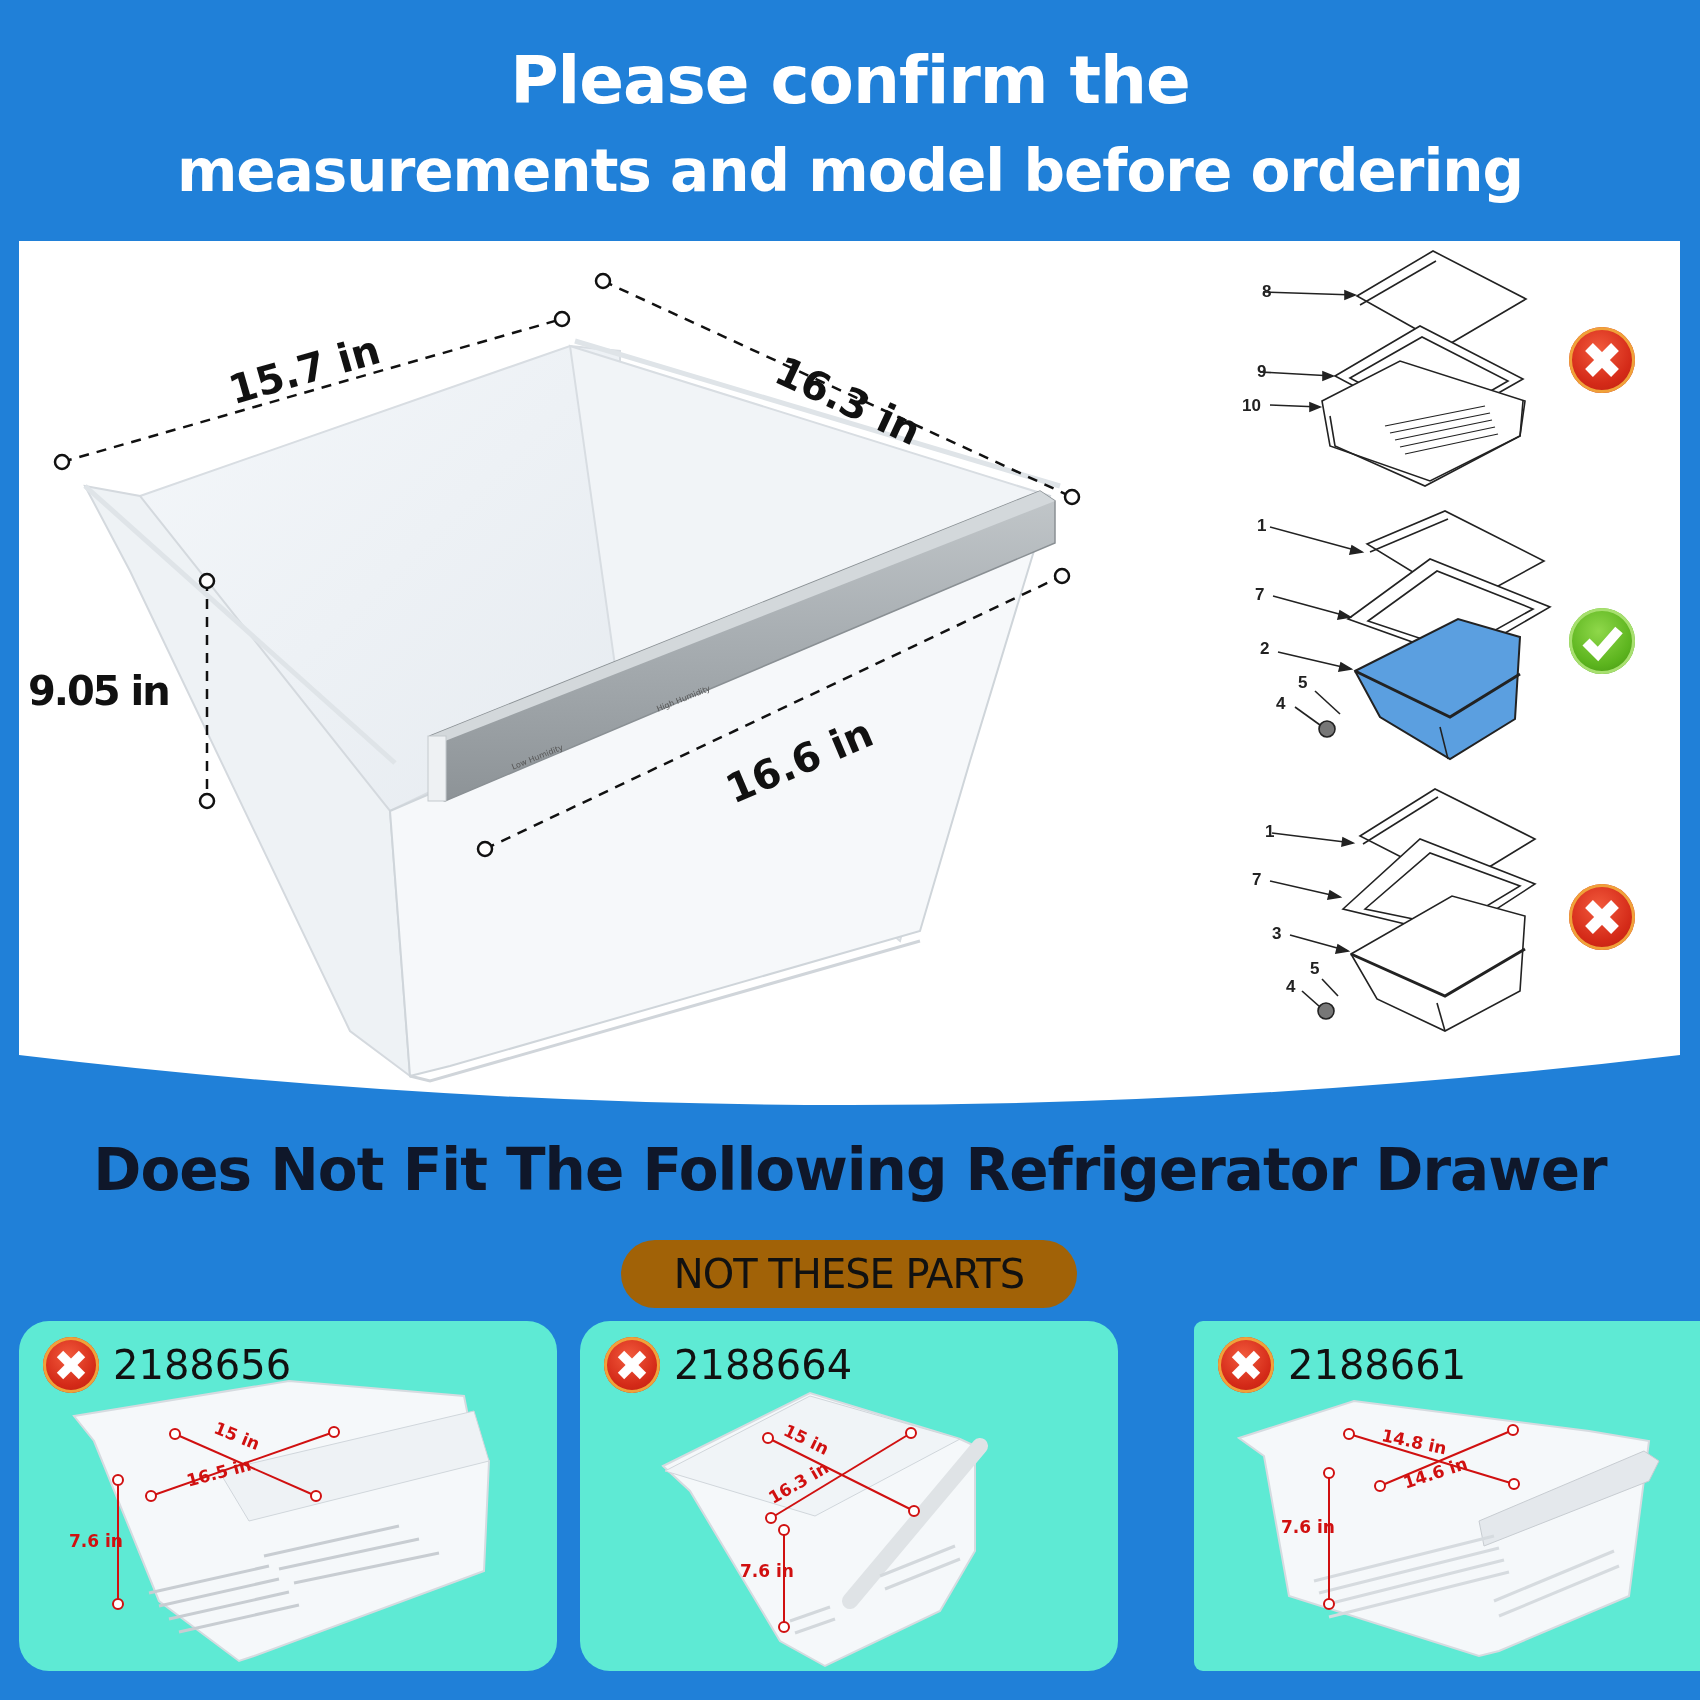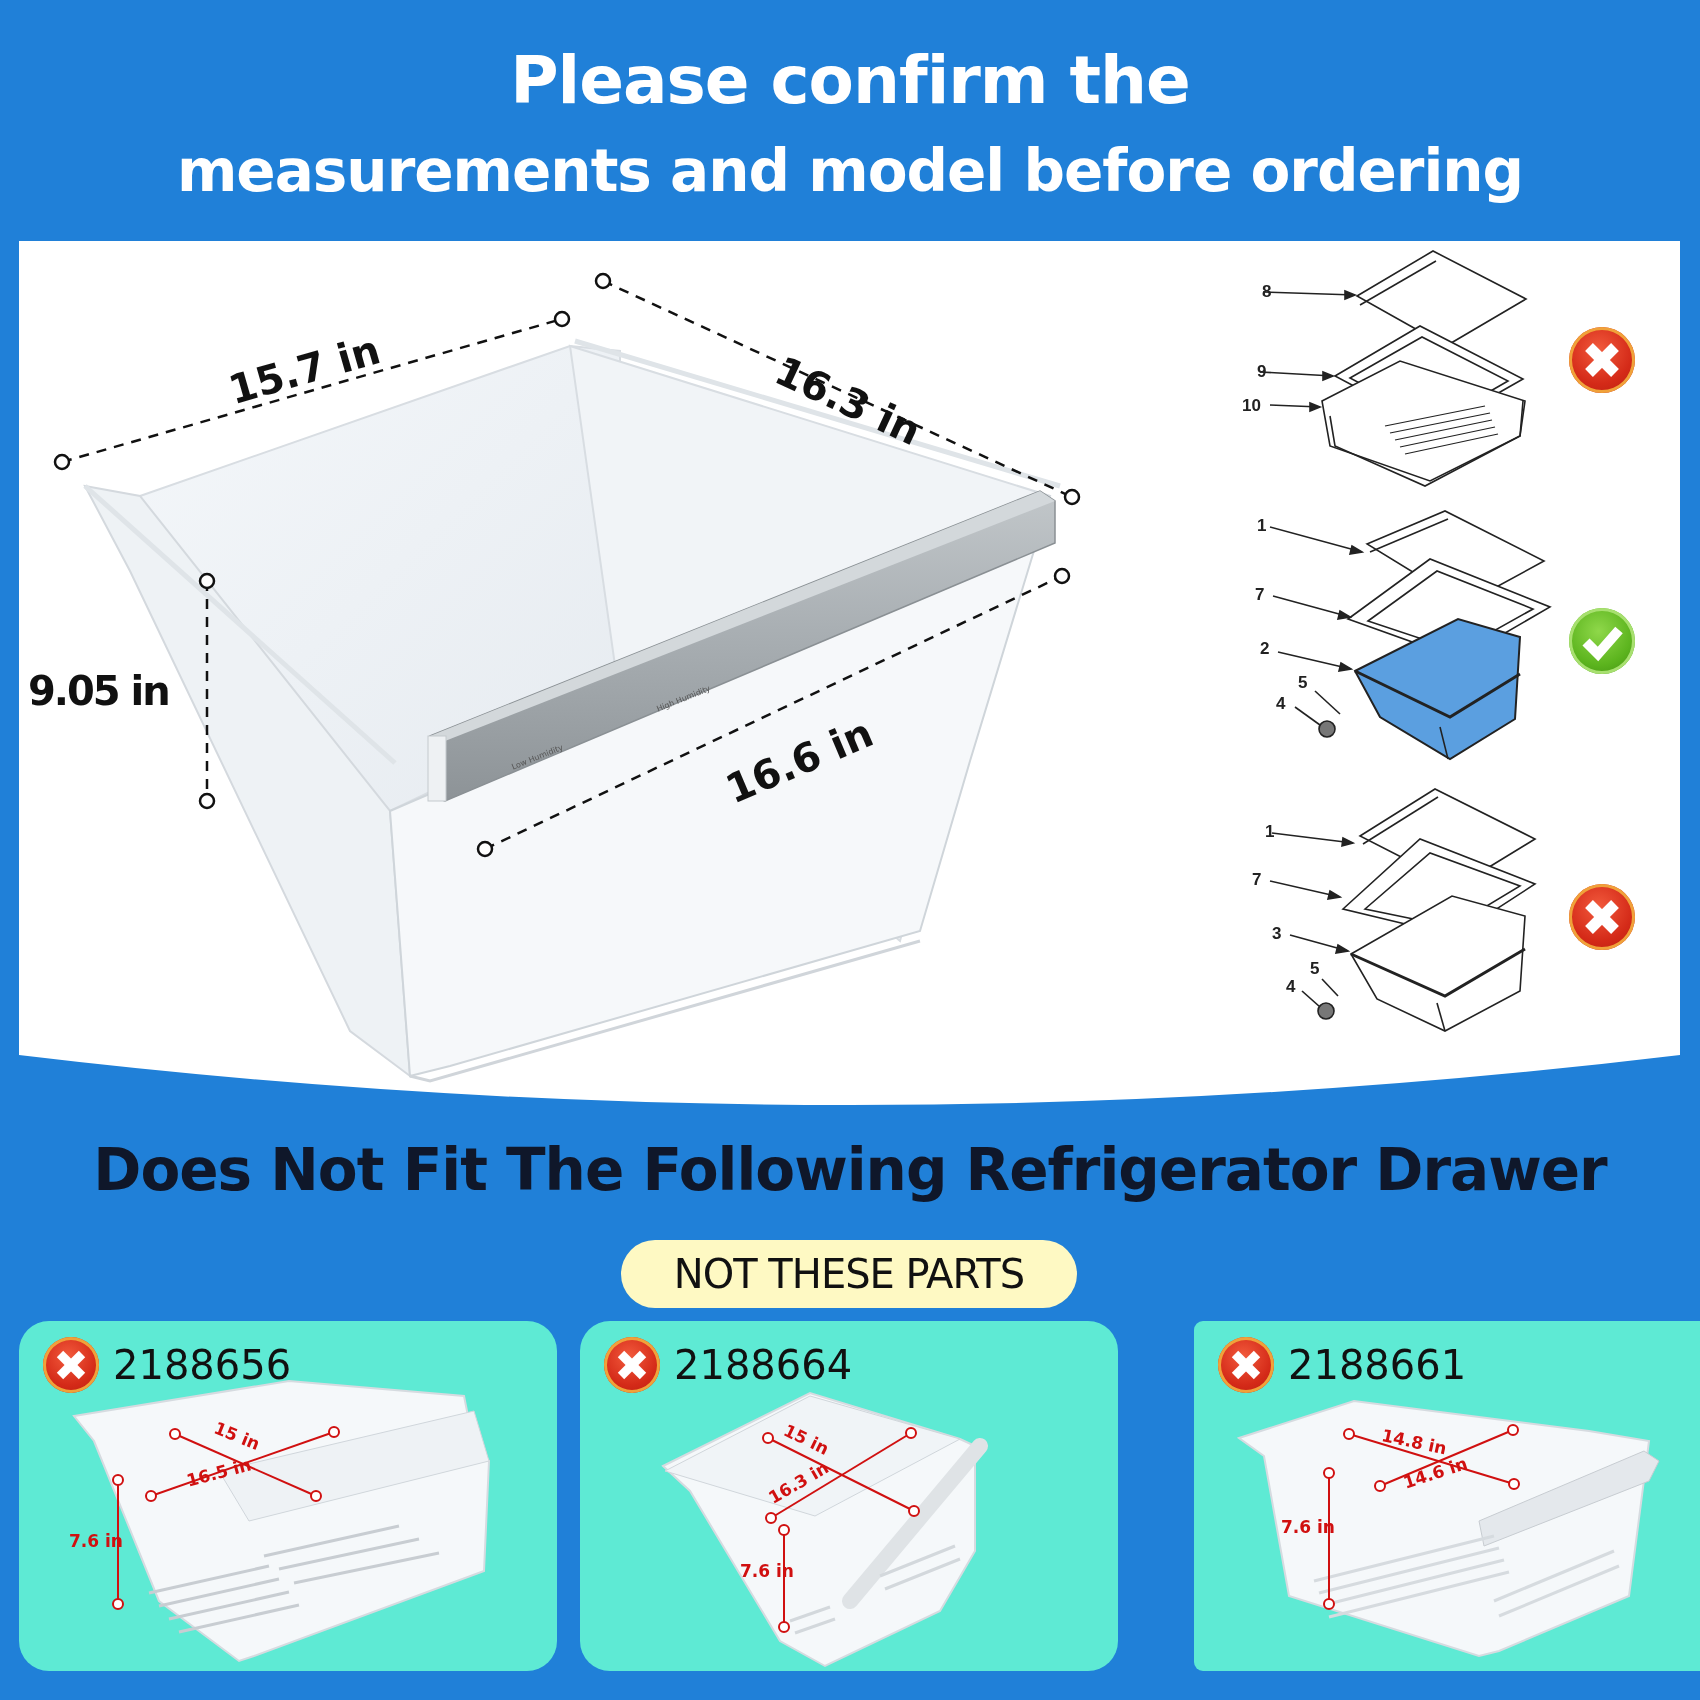--- a/index.html
+++ b/index.html
@@ -33,21 +33,21 @@
     box-shadow: 0 0 0 3px #a8e070 inset;
   }
   .badge svg { position: absolute; left: 0; top: 0; }
 
   .section-title {
     position: absolute; left: 0; top: 1130px; width: 1700px; text-align: center;
     color: #0f172a; font-size: 58px; font-weight: bold; letter-spacing: -1px; line-height: 80px;
   }
   .pill {
     position: absolute; left: 621px; top: 1240px; width: 456px; height: 68px;
-    background: #fef9c3; border-radius: 34px; text-align: center;
+    background: #a16207; border-radius: 34px; text-align: center;
     font-size: 40px; line-height: 68px; color: #111; letter-spacing: -1px;
   }
 
   .card {
     position: absolute; top: 1321px; height: 350px; background: #5eead4; border-radius: 30px;
     overflow: hidden;
   }
   .card .card-head {
     position: absolute; left: 24px; top: 14px; height: 60px; display: flex; align-items: center;
   }

